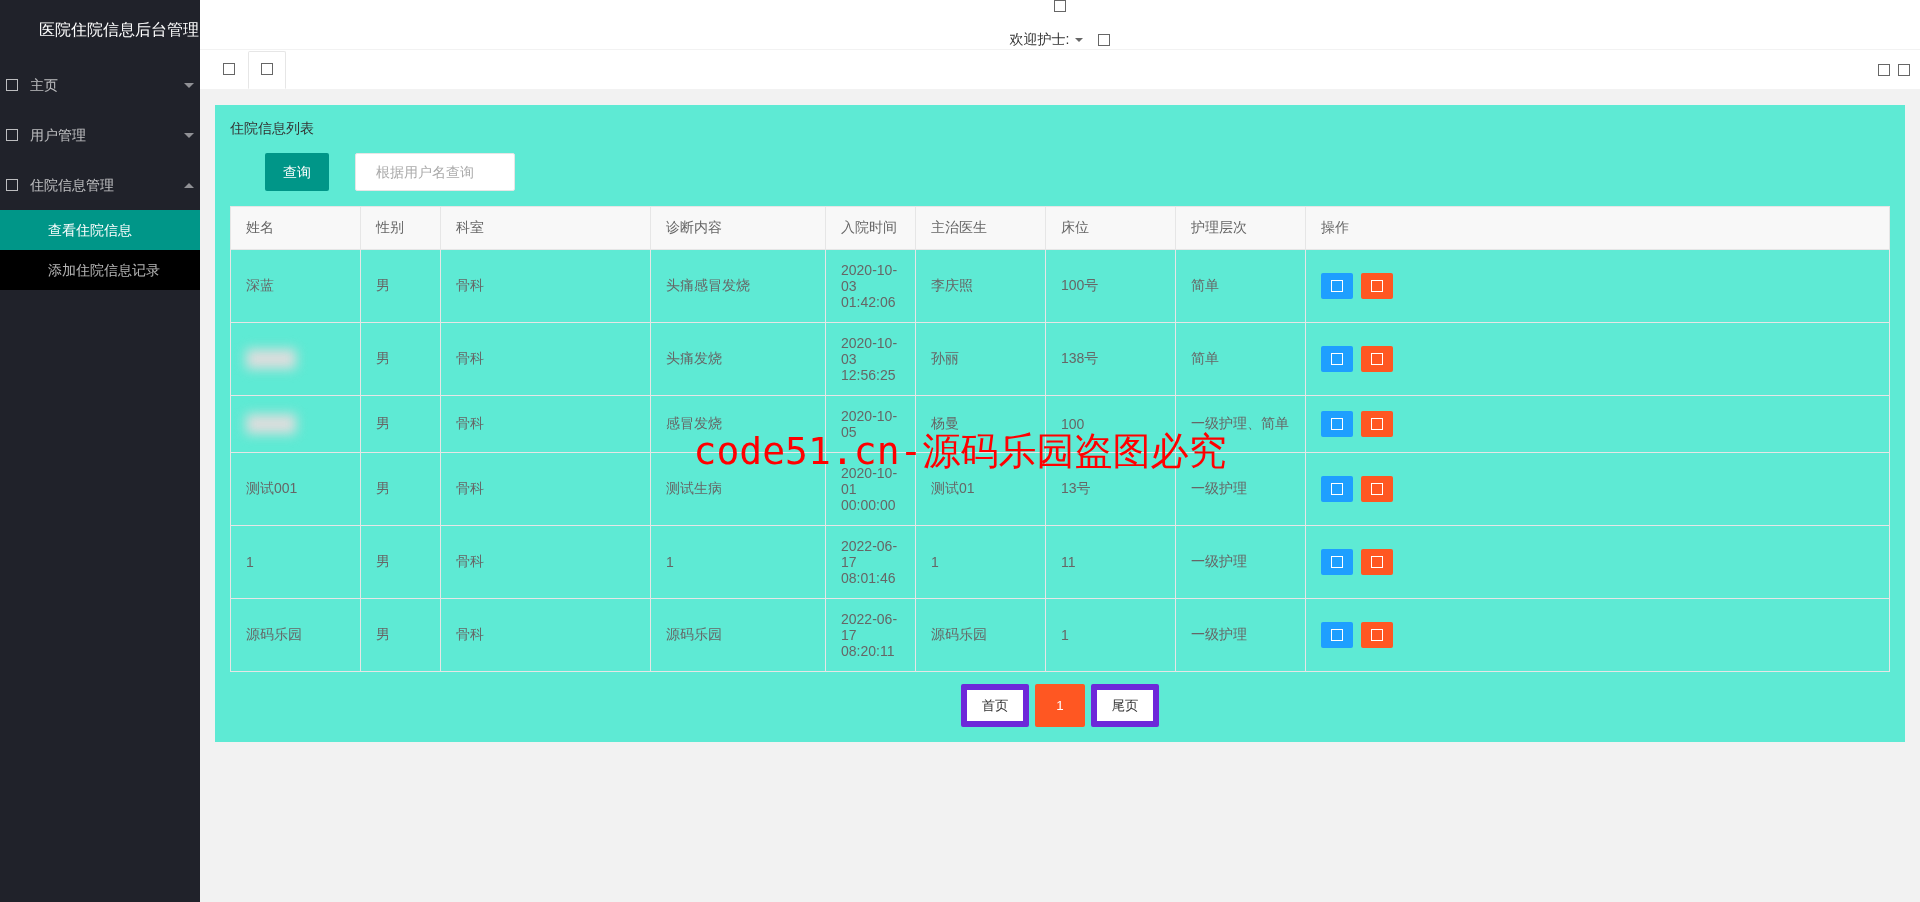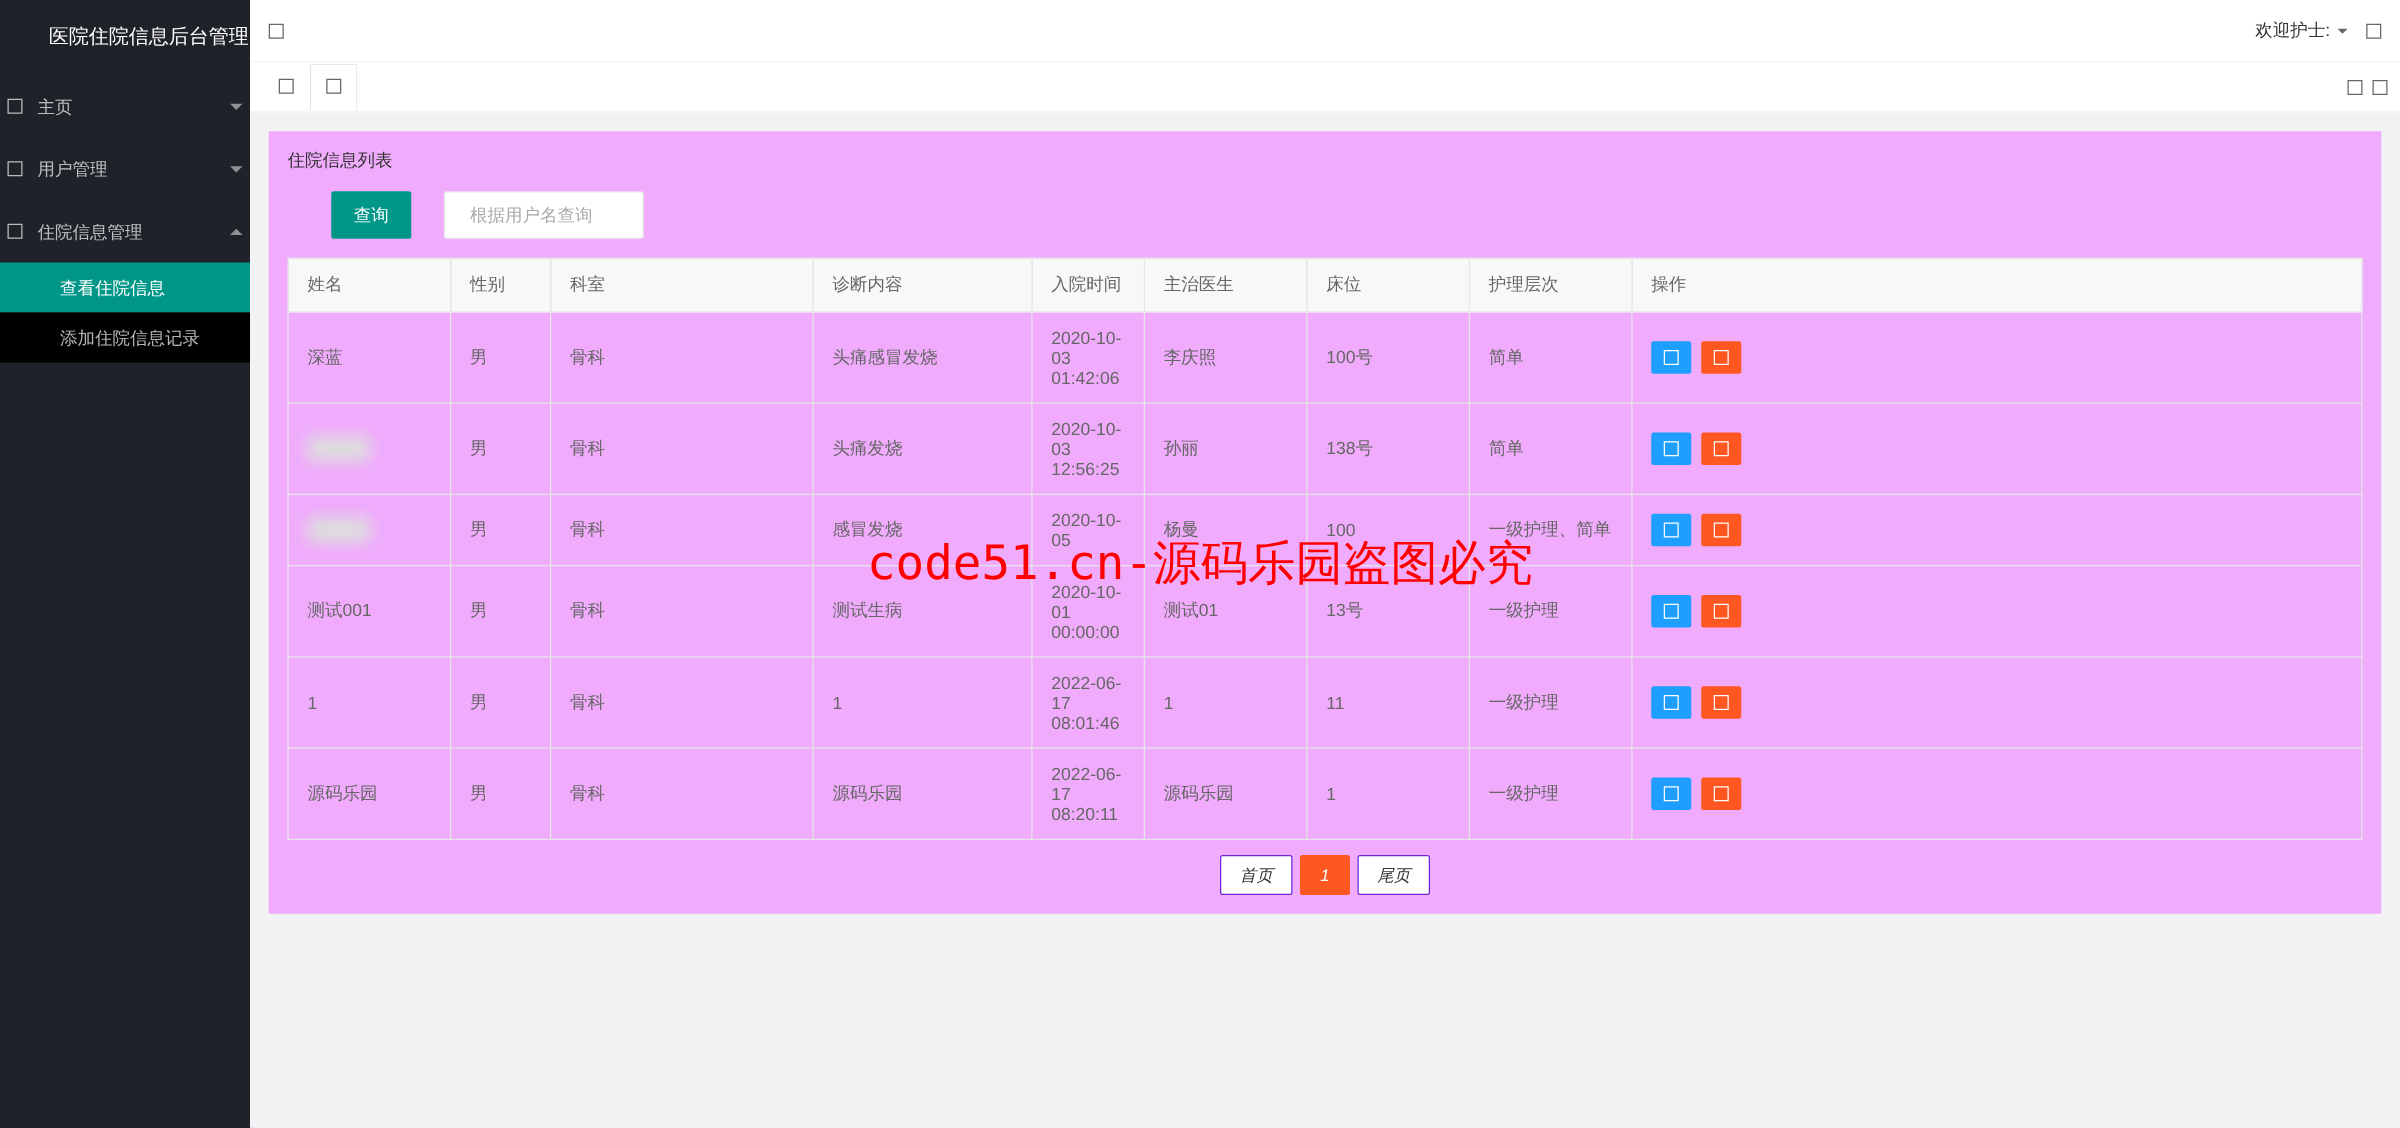--- a/index.html
+++ b/index.html
@@ -25,20 +25,21 @@
       height: 40px; line-height: 40px; padding-left: 48px;
       color: rgba(255,255,255,0.7); cursor: pointer; background: #000;
     }
     .nav-sub-item.active { background: #009688; color: #fff; }
     
     .header {
       position: fixed; left: 200px; right: 0; top: 0; height: 50px;
       background: #fff; border-bottom: 1px solid #f2f2f2;
       display: flex; justify-content: space-between; align-items: center;
       padding: 0 15px;
+      flex-direction: column;
     }
     .header-left { display: flex; align-items: center; gap: 15px; }
     .header-right { display: flex; align-items: center; gap: 15px; }
     .header-icon { color: #666; cursor: pointer; font-size: 16px; }
     .user-dropdown { display: flex; align-items: center; gap: 6px; cursor: pointer; color: #333; }
     .dropdown-arrow { width: 0; height: 0; border-left: 4px solid transparent; border-right: 4px solid transparent; border-top: 4px solid #666; }
     
     .tabs {
       position: fixed; left: 200px; right: 0; top: 50px; height: 40px;
       background: #fff; border-bottom: 1px solid #f2f2f2;
@@ -52,21 +53,21 @@
       border: 1px solid transparent;
     }
     .tab.active { border: 1px solid #e6e6e6; border-bottom: 1px solid #fff; border-radius: 2px 2px 0 0; }
     .tabs-right { display: flex; gap: 8px; }
     
     .body {
       margin-left: 200px; margin-top: 90px; padding: 15px;
       background: #f2f2f2; min-height: calc(100vh - 90px);
     }
     .card {
-      background: #f0abfc; padding: 15px;
+      background: #5eead4; padding: 15px;
     }
     .card-title { font-size: 14px; margin-bottom: 15px; color: #333; }
     
     .toolbar { display: flex; gap: 26px; margin-bottom: 15px; padding-left: 35px; }
     .btn {
       padding: 0 18px; height: 38px; line-height: 38px;
       border: none; cursor: pointer; border-radius: 2px;
       font-size: 14px; display: inline-flex; align-items: center;
     }
     .btn-green { background: #009688; color: #fff; }
@@ -85,23 +86,23 @@
     td { color: #666; }
     .action-cell { display: flex; gap: 8px; }
     .blur-block {
       filter: blur(6px); background: #ddd; width: 50px; height: 20px;
     }
     
     .pagination {
       display: flex; justify-content: center; gap: 6px; margin-top: 12px;
     }
     .page-btn {
-      padding: 0 15px; height: 32px; line-height: 32px;
-      border: 1px solid #6d28d9; cursor: pointer; background: #fff;
-      color: #333; border-radius: 2px; font-style: italic;
+      padding: 0 15px; height: 43px; line-height: 32px;
+      border: 6px solid #6d28d9; cursor: pointer; background: #fff;
+      color: #333; border-radius: 2px;
     }
     .page-btn.active { background: #FF5722; color: #fff; border-color: #FF5722; }
     
     .watermark {
       position: fixed; top: 50%; left: 50%; transform: translate(-50%, -50%);
       font-size: 38px; color: #FF0000; font-weight: normal;
       pointer-events: none; z-index: 999; white-space: nowrap;
       font-family: "SimSun", monospace;
     }
     

